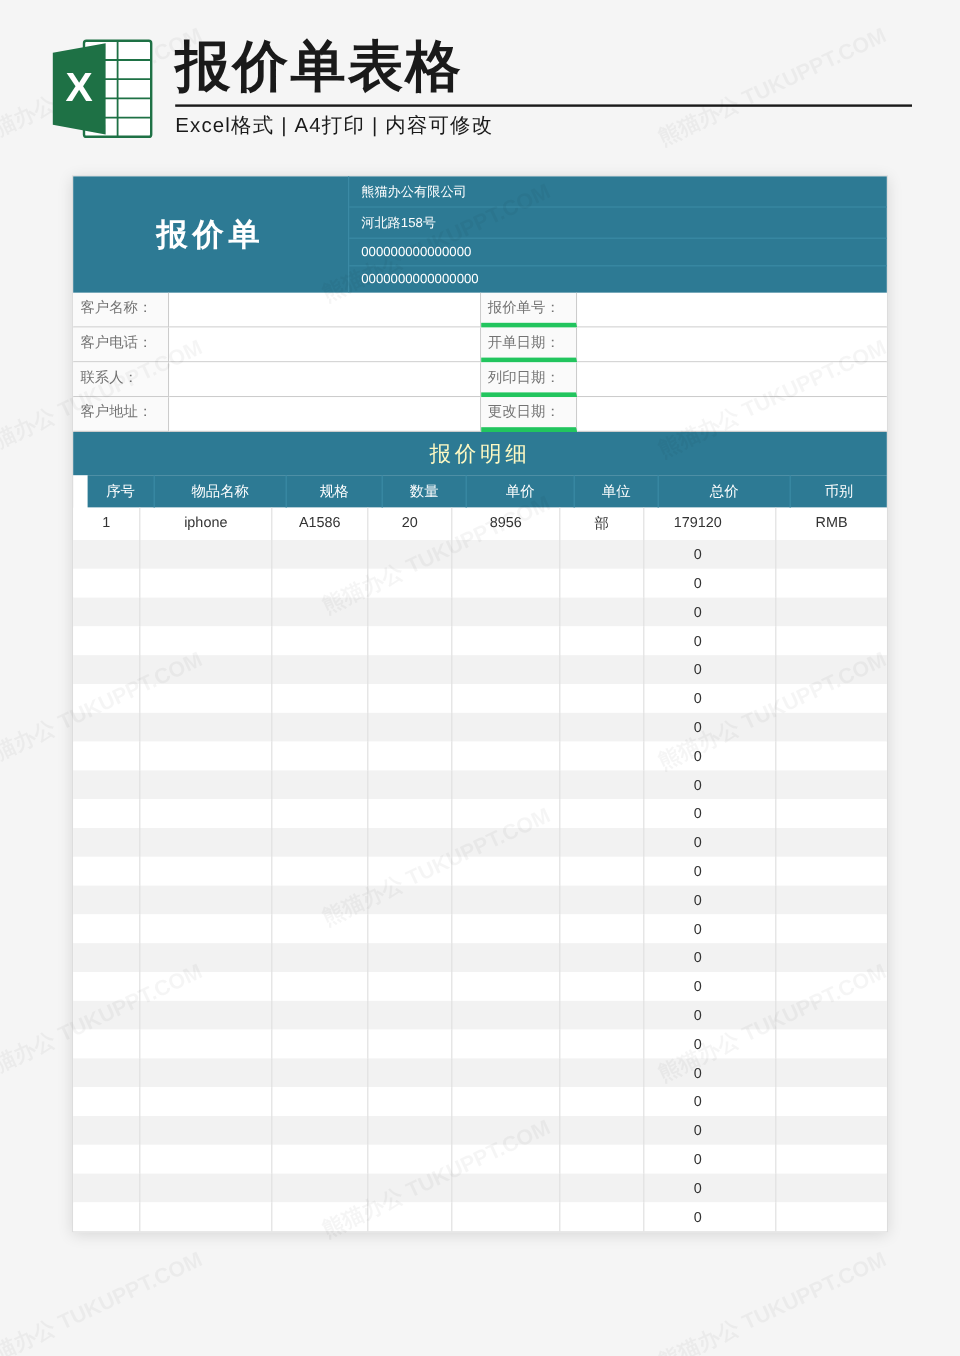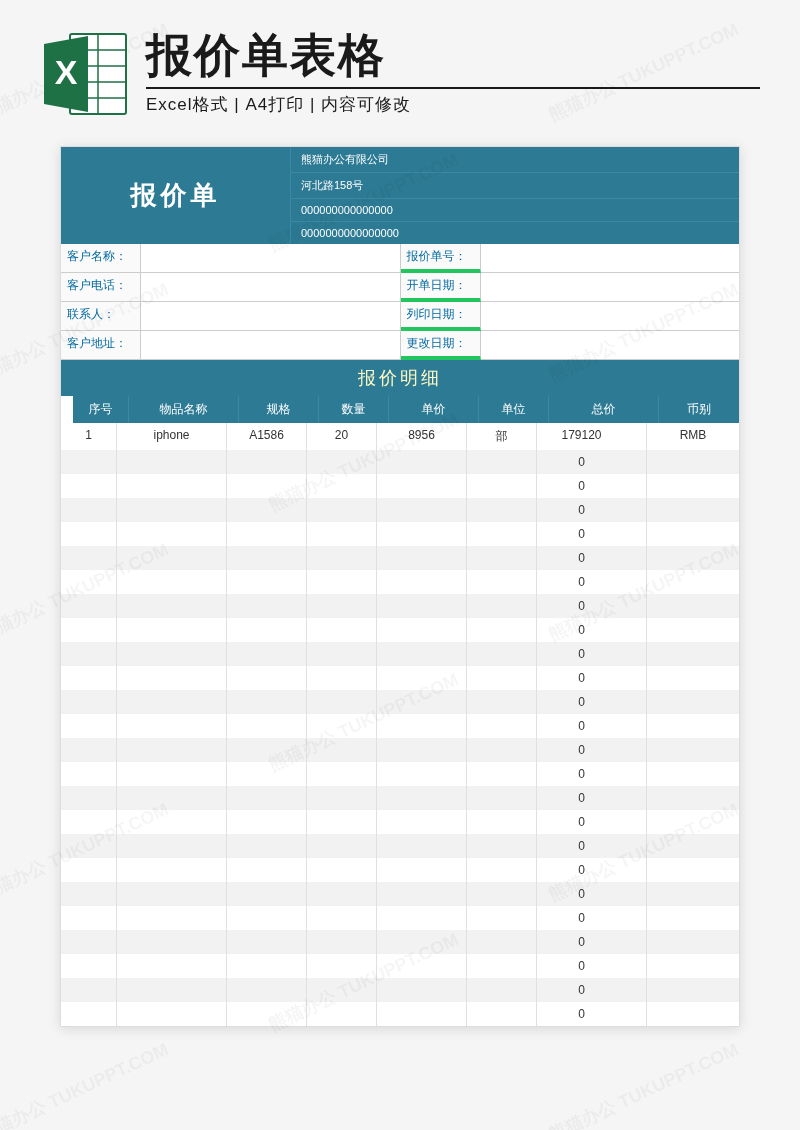--- a/index.html
+++ b/index.html
@@ -74,21 +74,21 @@
     color: #fff;
     font-size: 11px;
     padding: 5px 10px;
     border-bottom: 1px solid #3b8aa5;
     min-height: 22px;
   }
   .info-line:last-child { border-bottom: none; }
   .meta-row {
     display: flex;
     font-size: 12px;
-    color: #0369a1;
+    color: #737373;
   }
   .meta-cell-label {
     width: 80px;
     padding: 4px 6px;
     border-bottom: 1px solid #ccc;
     border-right: 1px solid #ccc;
     background: #fafafa;
   }
   .meta-cell-value {
     flex: 1;

